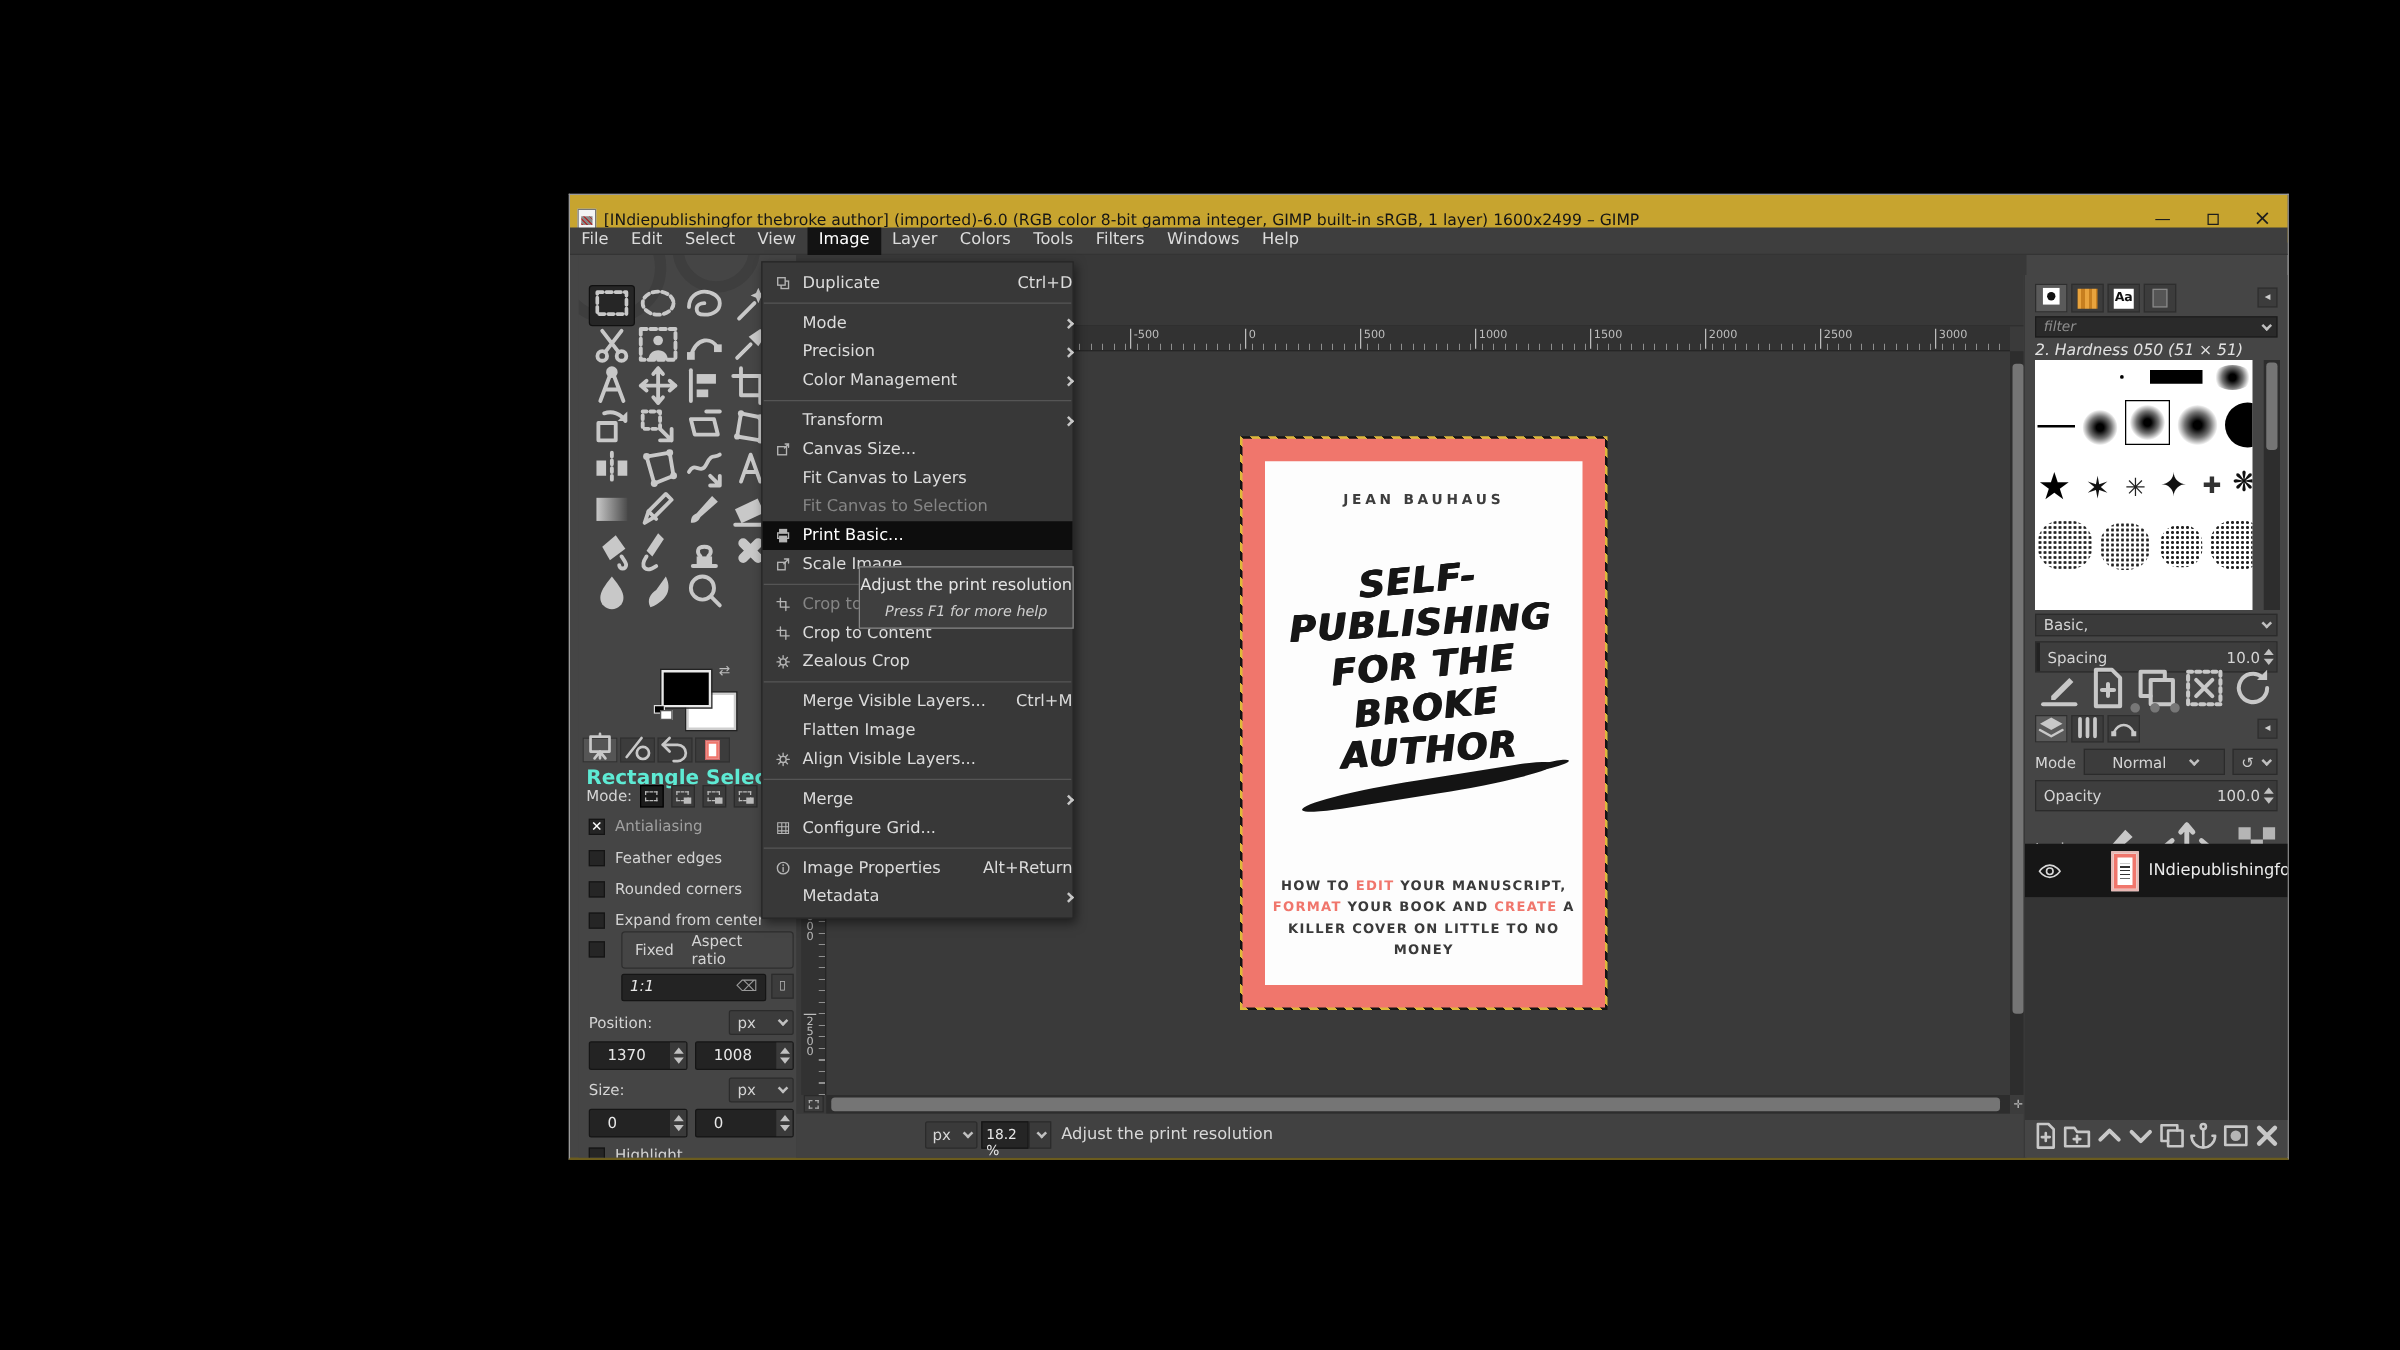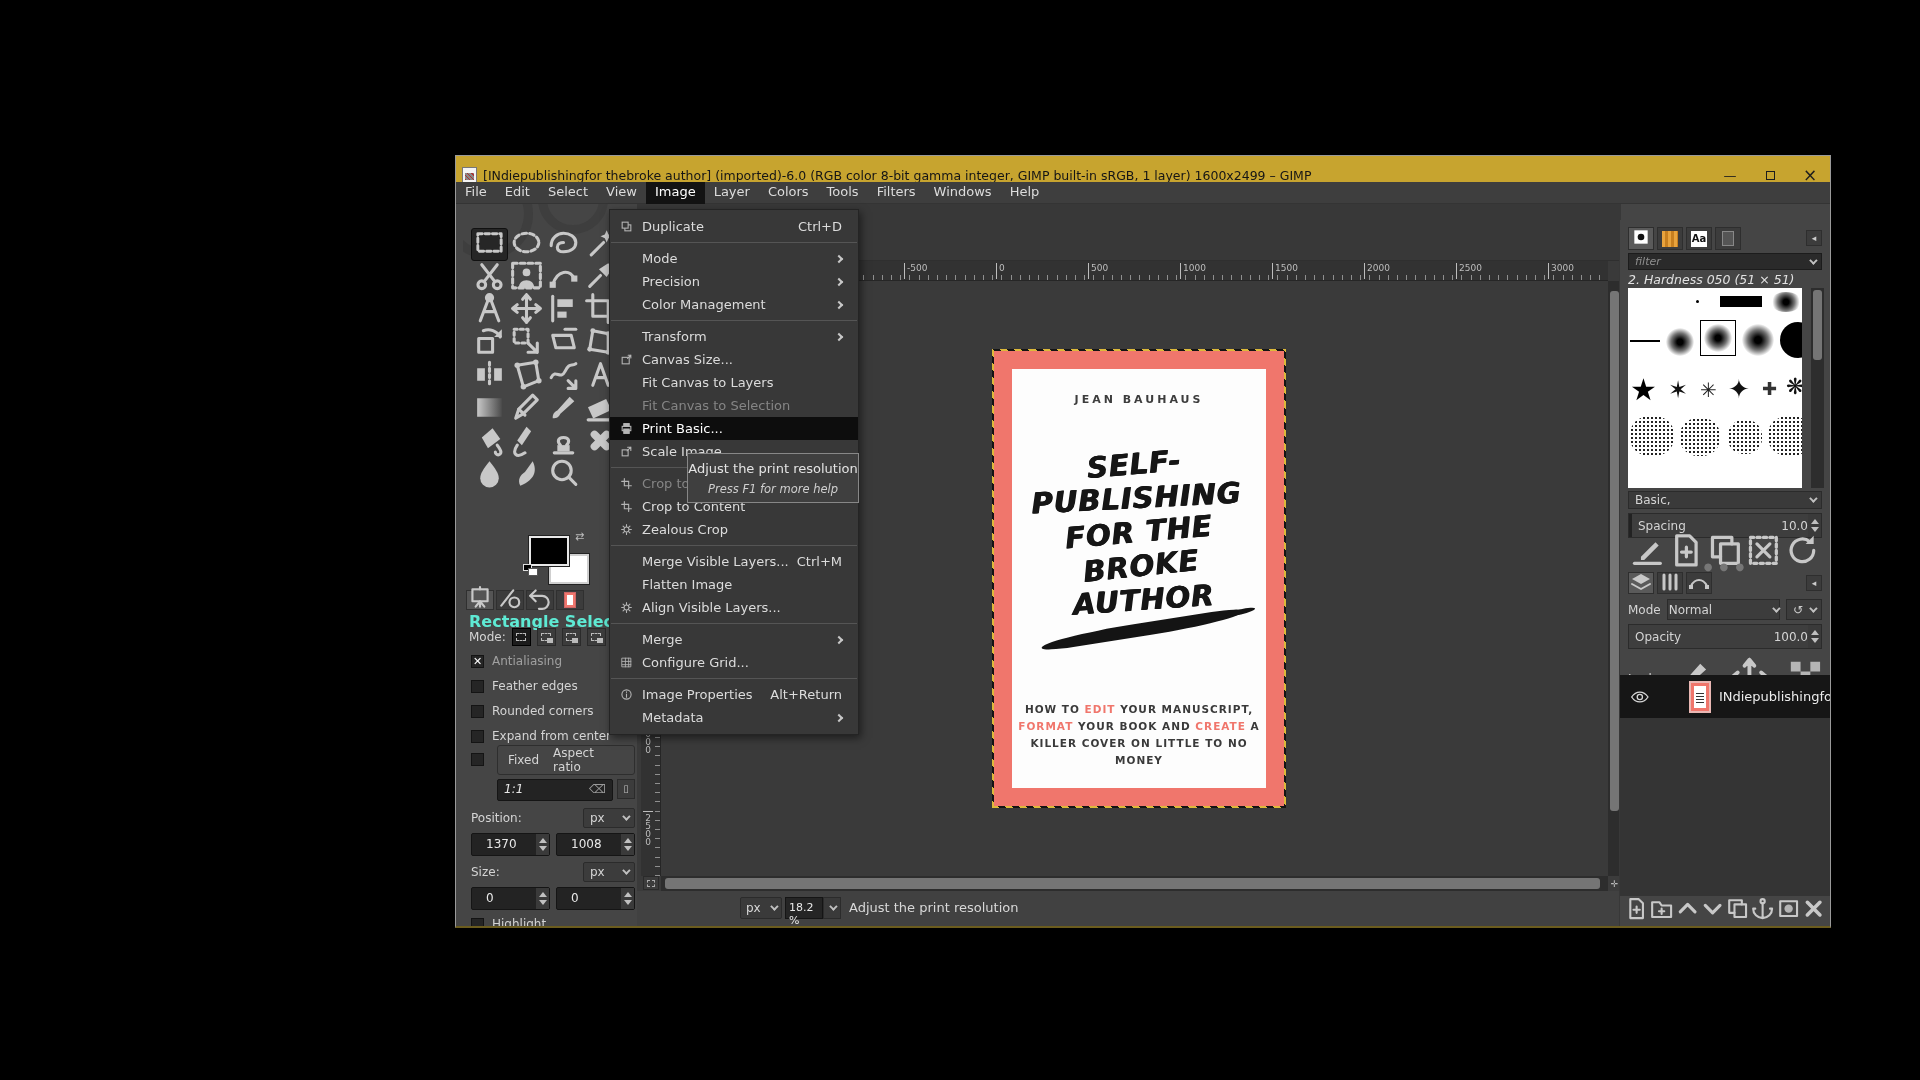--- a/index.html
+++ b/index.html
@@ -185,21 +185,21 @@
   #bspacing::before { content:''; width:3px; height:100%; background:#222; margin-right:6px;}
   #bbtns { position:absolute; left:8px; top:322px; right:8px; height:20px; display:flex;
     justify-content:space-around; align-items:center;}
   #bbtns svg { width:15px; height:15px; }
   #grip { position:absolute; left:0; right:0; top:344px; text-align:center; color:#777; font-size:10px;
     letter-spacing:2px; line-height:6px;}
   #ltabs { position:absolute; left:8px; top:352px; display:flex; gap:3px; }
   #mode-l-row { position:absolute; left:8px; top:379px; right:8px; height:21px; display:flex;
     align-items:center; gap:6px;}
   #mode-combo { flex:1; height:21px; background:#3c3c3c; border:1px solid #2b2b2b;
-    display:flex; align-items:center; justify-content:space-between; padding:0 1px;}
+    display:flex; align-items:center; justify-content:space-between; padding:0 22px;}
   #mode-reset { width:36px; height:21px; background:#3c3c3c; border:1px solid #2b2b2b;
     display:flex; align-items:center; justify-content:space-evenly; color:#ccc; font-size:12px;}
   #opacity-row { position:absolute; left:8px; top:404px; right:8px; height:25px; border:1px solid #2b2b2b;
     background:#3e3e3e; display:flex; align-items:center; padding-left:6px;}
   #opacity-row .val { margin-left:auto; }
   #lock-row { position:absolute; left:8px; top:434px; display:flex; align-items:center; gap:10px; }
   #lock-row svg { width:14px; height:14px; }
   #layer-row { position:absolute; left:0; right:0; top:455px; height:43px; background:#161616;
     display:flex; align-items:center; color:#ececec; font-size:13px;}
   #layer-row svg.eye { width:20px; height:20px; margin:0 14px 0 10px; }
@@ -210,21 +210,21 @@
   #layer-name { white-space:nowrap; overflow:hidden; }
   #layers-empty { position:absolute; left:0; right:0; top:498px; bottom:30px; background:#343434; }
   #lbot { position:absolute; left:4px; right:4px; bottom:4px; height:24px; display:flex;
     justify-content:space-around; align-items:center; }
   #lbot svg { width:16px; height:16px; }
 
   
   #image-menu { position:absolute; left:153px; top:53px; width:250px; background:#383838;
     border:1px solid #242424; box-shadow:2px 3px 8px rgba(0,0,0,.5); z-index:40;
     padding:5px 0; color:#dcdcdc; font-size:13px; }
-  .drow { height:23px; display:flex; align-items:center; padding:0 16px 0 6px; }
+  .drow { height:23px; display:flex; align-items:center; padding:0 0 0 6px; }
   .drow .ic { width:20px; display:flex; align-items:center; justify-content:center; }
   .drow .ic svg { width:13px; height:13px; }
   .drow .lab { margin-left:6px; }
   .drow .short { margin-left:auto; }
   .drow .sub { margin-left:auto; width:6px; height:6px; border-right:2px solid #c8c8c8;
     border-bottom:2px solid #c8c8c8; transform:rotate(-45deg); }
   .drow.dis { color:#858585; }
   .drow.hl { background:#0d0d0d; color:#fff; }
   .dsep { height:1px; background:#555; margin:4px 1px; }
 

